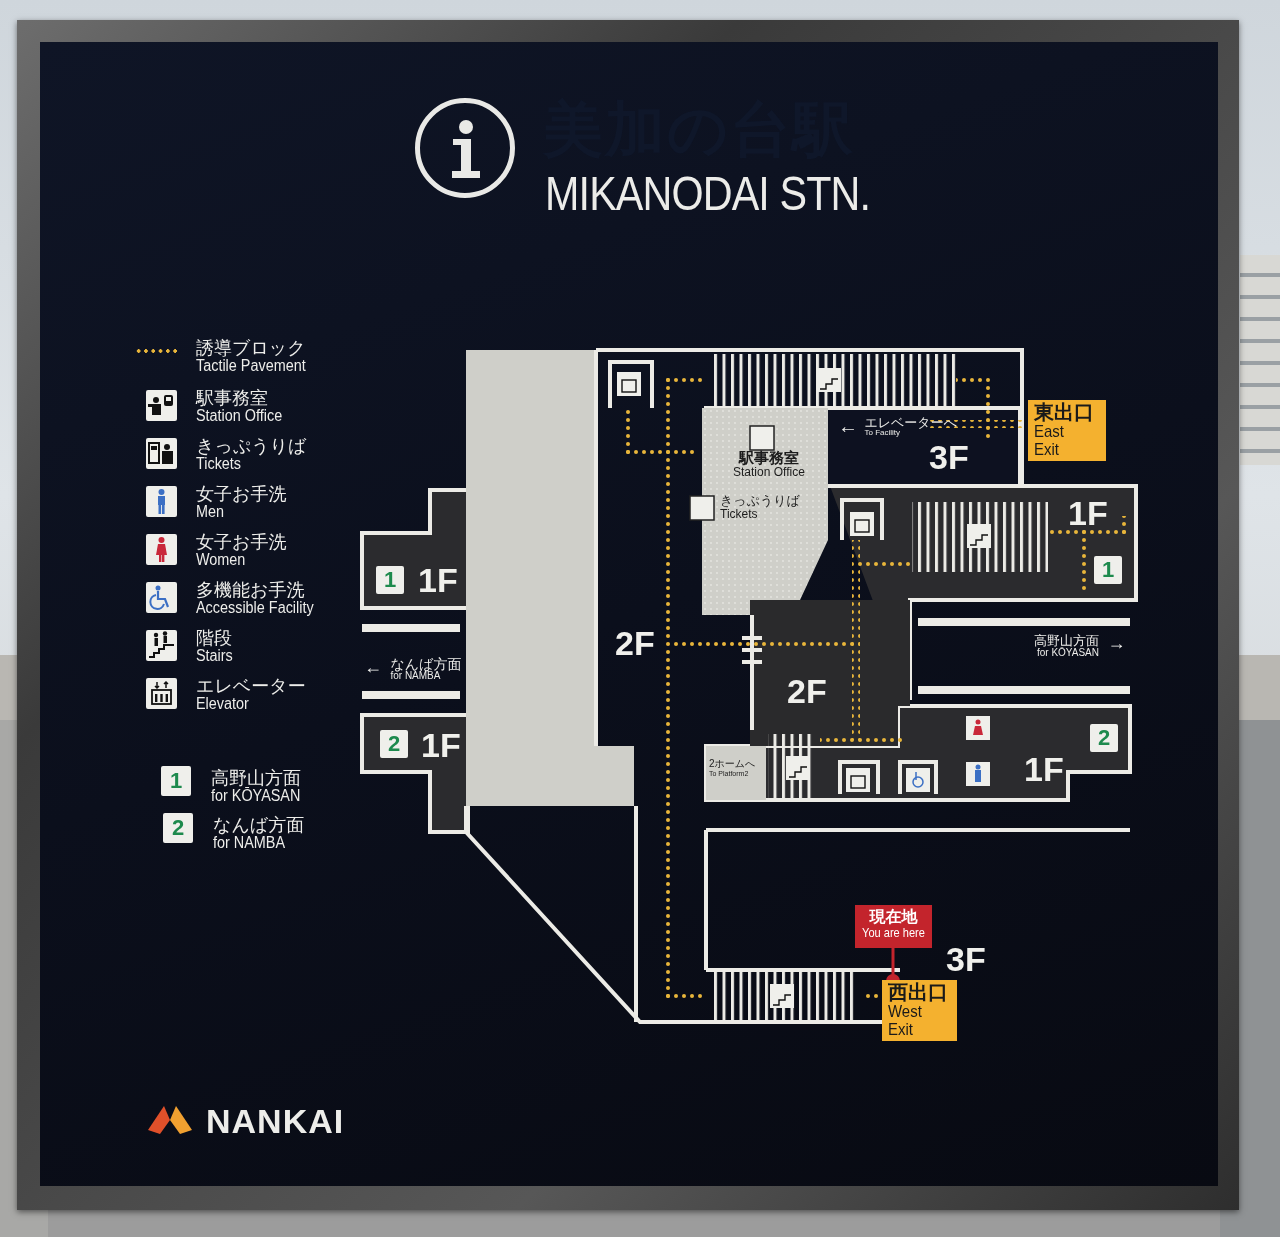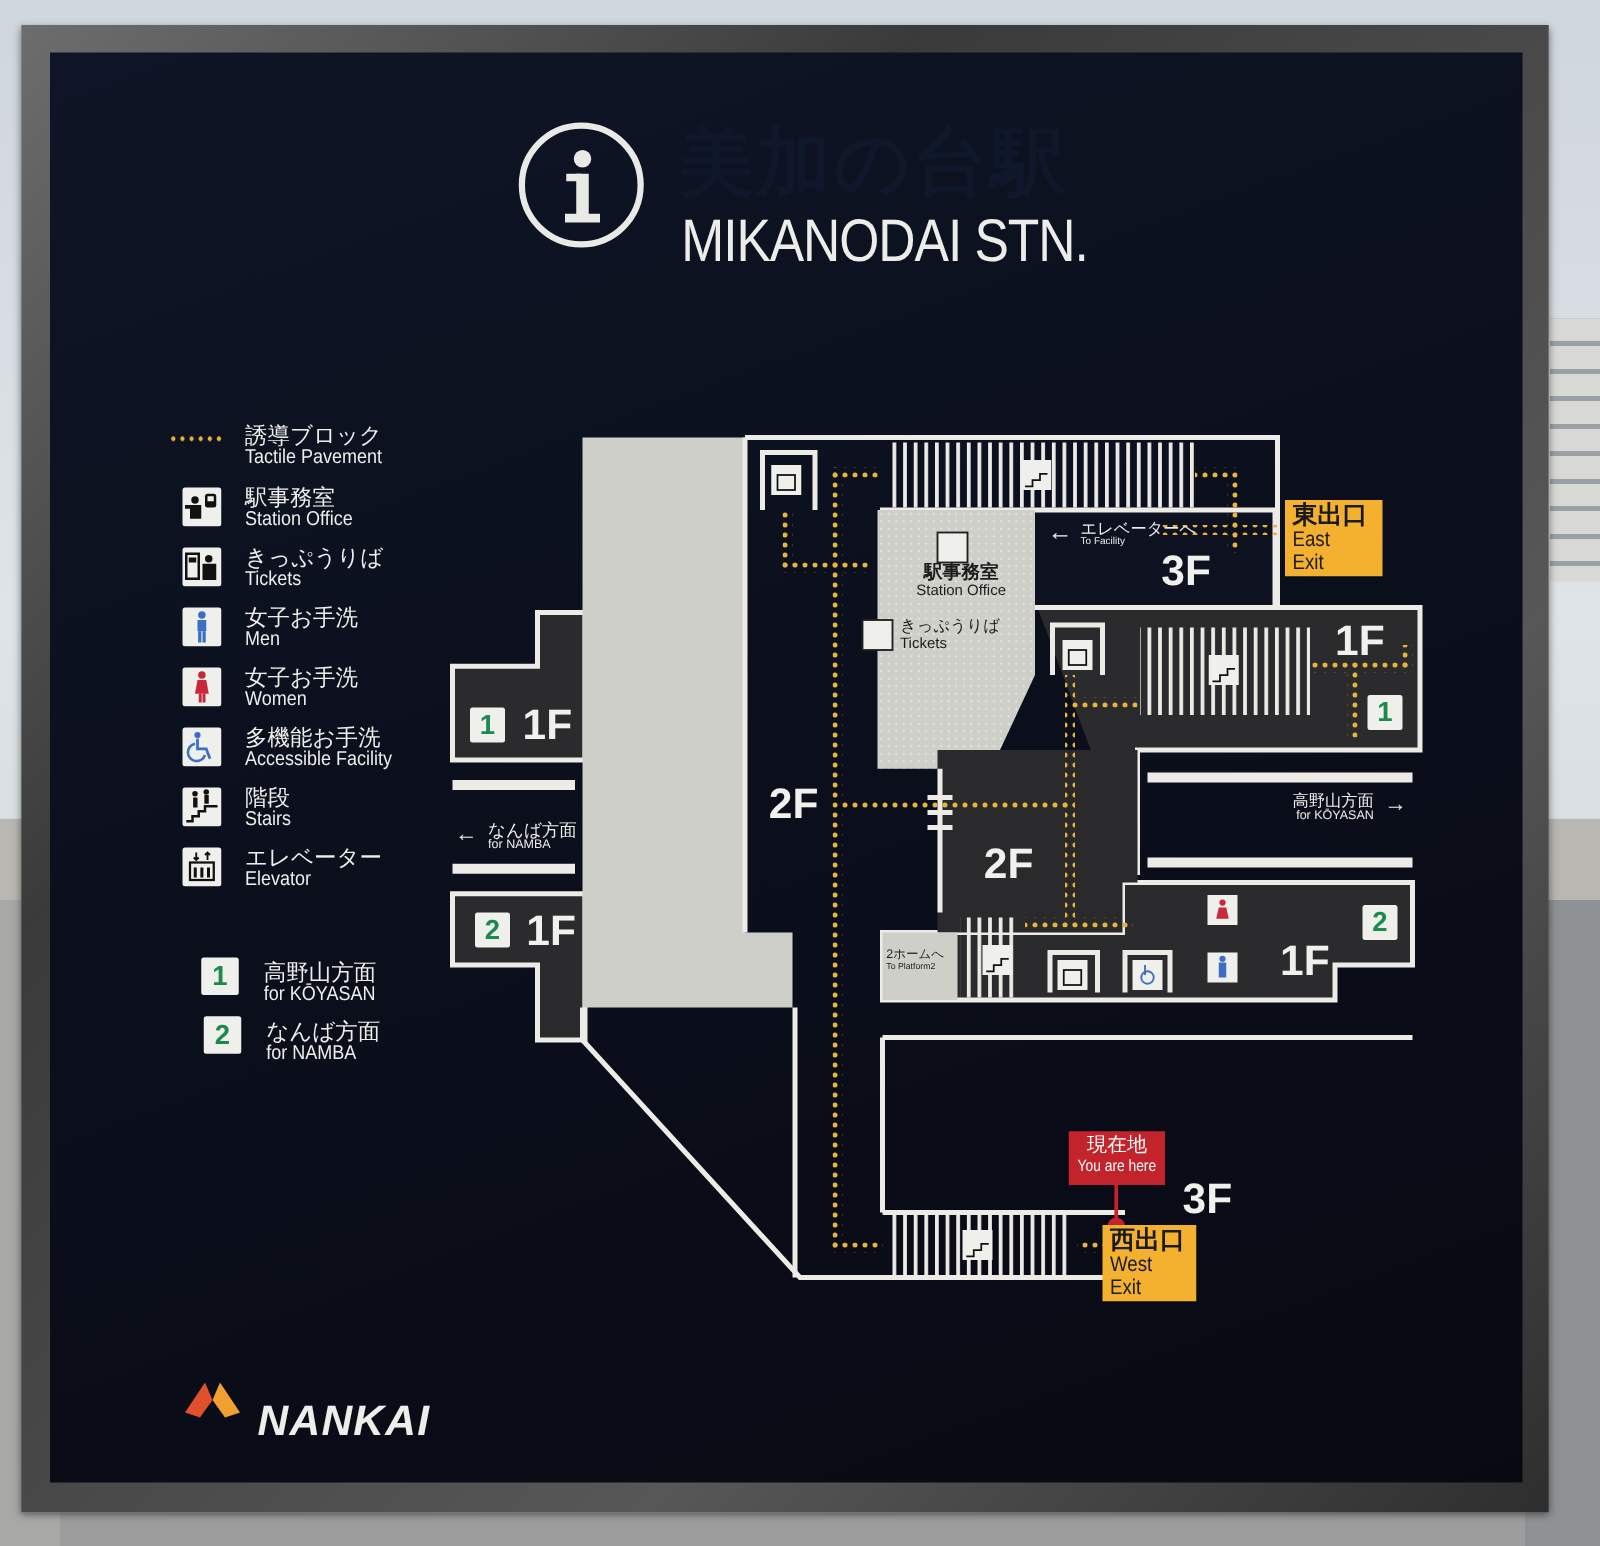--- a/index.html
+++ b/index.html
@@ -34,24 +34,24 @@
   .tactile-dots{position:absolute;left:2px;top:13px;width:44px;height:4px;
     background:radial-gradient(circle,#e8b53a 1.6px,transparent 2px) 0 0/7.3px 4px repeat-x;}
   .num-badge{position:absolute;left:28px;top:0;width:30px;height:30px;background:#efefeb;color:#1d8a4d;font-weight:bold;font-size:22px;text-align:center;line-height:30px;border-radius:2px;}
   .map{position:absolute;left:0;top:0;}
   .lbl{position:absolute;color:#ededea;white-space:nowrap;}
   .floor{font-weight:bold;font-size:34px;color:#f0f0ec;}
   .exit{position:absolute;background:#f4b12f;color:#1a1a1a;padding:2px 6px;line-height:1.05;}
   .exit .jp{font-size:20px;font-weight:bold;display:block;}
   .exit .en{font-size:17px;display:block;transform:scaleX(.88);transform-origin:left;}
   .here{position:absolute;left:855px;top:905px;width:77px;height:43px;background:#c3242c;color:#fff;text-align:center;line-height:1.1;}
-  .here .jp{display:block;font-size:16px;font-weight:normal;margin-top:3px;}
+  .here .jp{display:block;font-size:16px;font-weight:bold;margin-top:3px;}
   .here .en{display:block;font-size:13px;transform:scaleX(.85);}
   .nankai{position:absolute;left:146px;top:1100px;}
-  .nankai-text{position:absolute;left:60px;top:2px;font-size:34px;font-style:italic;font-weight:bold;color:#ededea;letter-spacing:1px;margin-top:16px;}
+  .nankai-text{position:absolute;left:60px;top:2px;font-size:34px;font-weight:bold;color:#ededea;letter-spacing:1px;}
 </style>
 </head>
 <body>
 
 <div class="bg-window">
   <div class="bg-building"></div>
   <div class="bg-rail"></div>
   <div class="bg-floor"></div>
   <div class="bg-post-l"></div>
   <div class="bg-post-r"></div>

